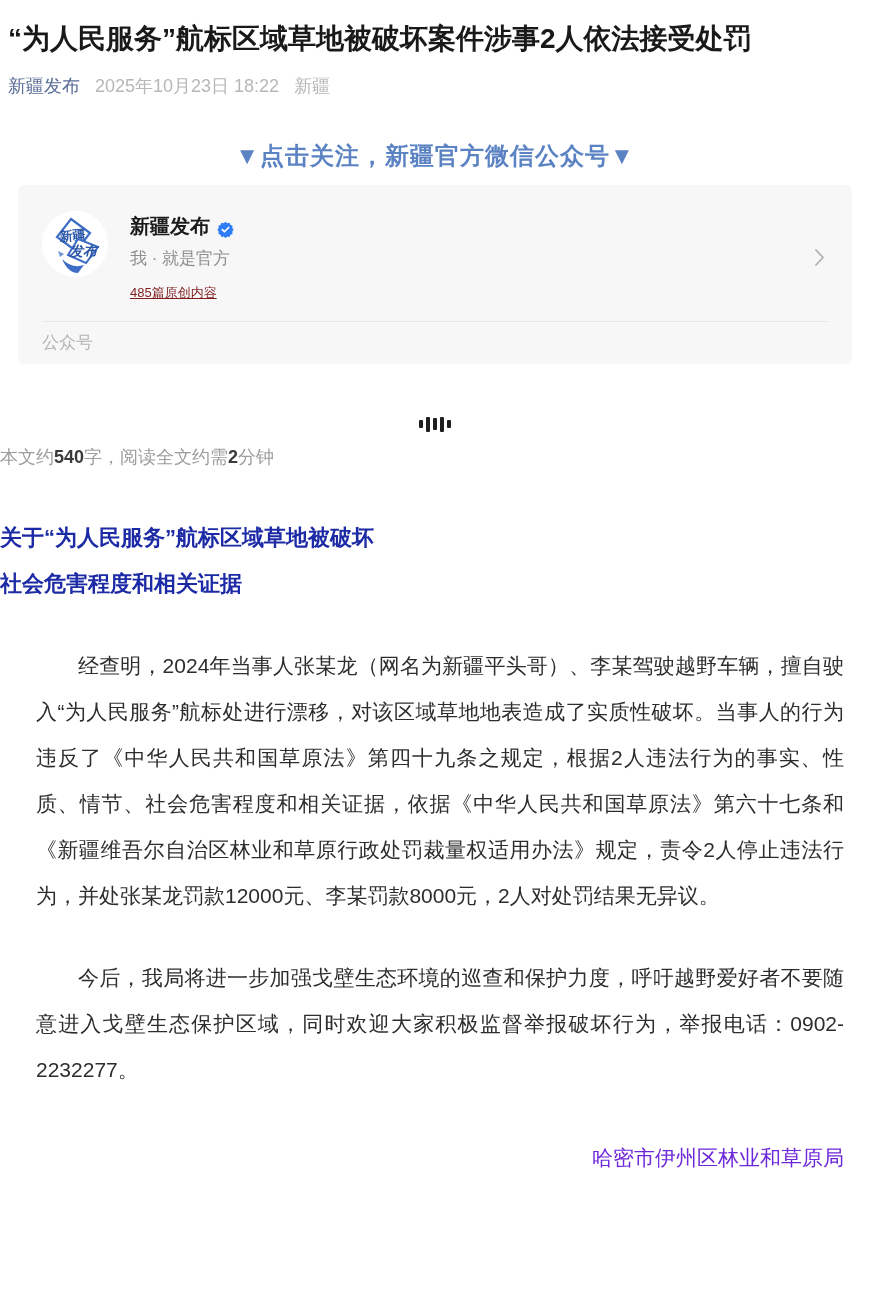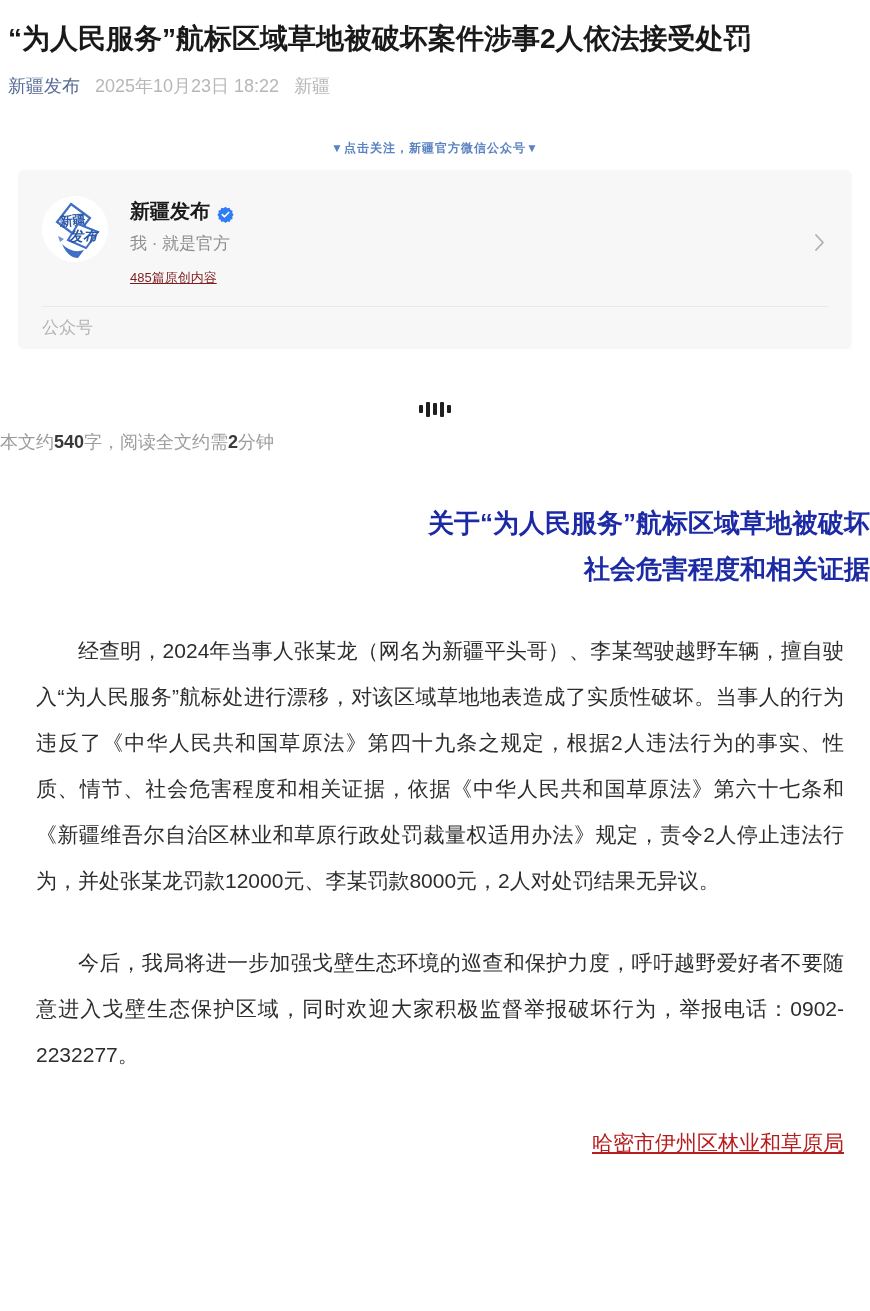--- a/index.html
+++ b/index.html
@@ -27,21 +27,21 @@
     align-items:center;
     gap:15px;
   }
   .byline .source{color:#576b95;cursor:pointer;}
   .byline .muted{color:#b7b7b7;}
 
   
   .banner{
     margin-top:42px;
     text-align:center;
-    font-size:12px;
+    font-size:24px;
     font-weight:700;
     color:#5b83c3;
     letter-spacing:1px;
     cursor:pointer;
   }
 
   
   .card{
     margin:13px 18px 0;
     background:#f7f7f7;
@@ -107,41 +107,40 @@
     margin-top:13px;
     text-align:left;
     font-size:18px;
     color:#9c9c9c;
   }
   .stats b{color:#3a3a3a;font-weight:700;}
 
   
   .notice-heading{
     margin-top:46px;
-    text-align:right;
-    font-size:26px;
+    text-align:left;
+    font-size:22px;
     font-weight:700;
     color:#1c2aa5;
     line-height:46px;
   }
   .para{
     margin:36px 26px 0 36px;
     font-size:21px;
     line-height:46px;
     text-align:justify;
     text-indent:2em;
     color:#2d2d2d;
   }
   .para.first{margin-top:42px;}
   .signature{
     margin:40px 26px 0 36px;
     font-size:21px;
-    color:#b91c1c;
+    color:#6d28d9;
     text-align:right;
-    text-decoration:underline;
   }
   .signature div{line-height:50px;}
 </style>
 </head>
 <body>
 
 <div class="article">
 
   <h1 class="title">“为人民服务”航标区域草地被破坏案件涉事2人依法接受处罚</h1>
 

